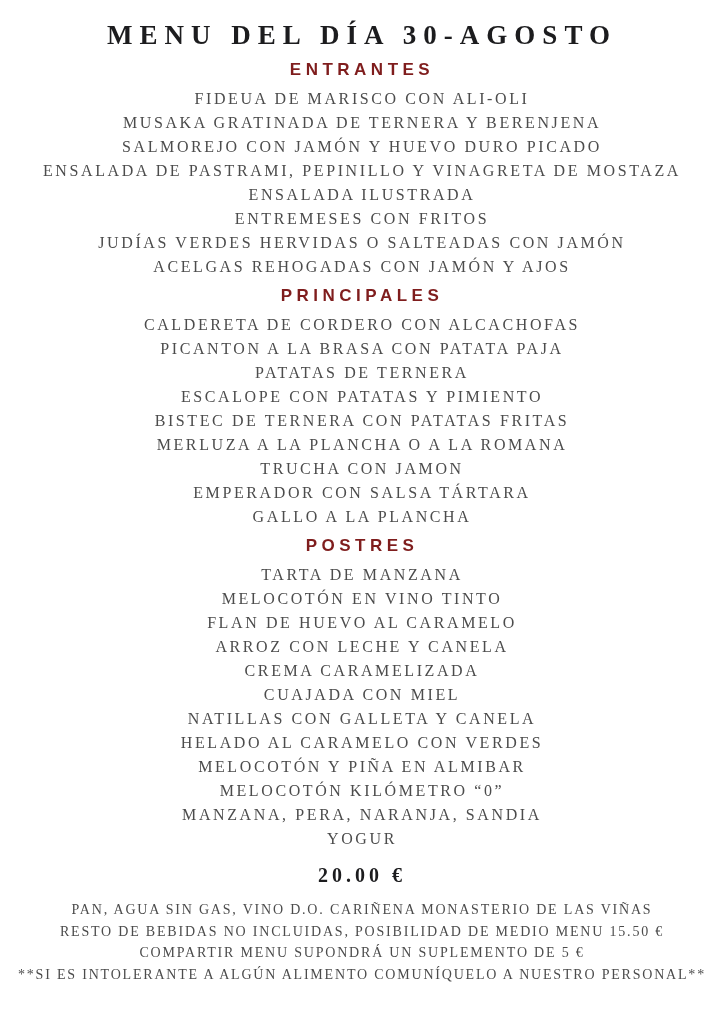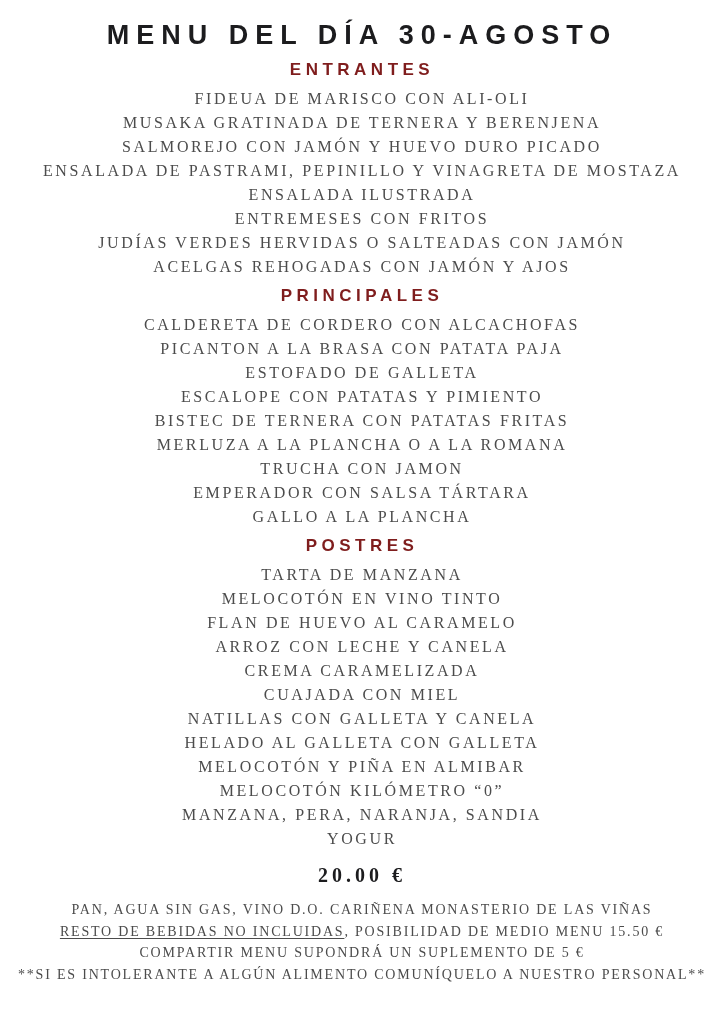--- a/index.html
+++ b/index.html
@@ -15,21 +15,21 @@
   }
   .page {
     width: 724px;
     height: 1024px;
     box-sizing: border-box;
     padding-top: 20px;
     text-align: center;
     background: #ffffff;
   }
   .menu-title {
-    font-family: Liberation Sans, sans-serif;
+    font-family: Liberation Serif, serif;
     font-weight: bold;
     font-size: 27px;
     letter-spacing: 7px;
     color: #1c1c1e;
     margin: 0 0 9px 0;
   }
   .section-heading {
     font-family: "Liberation Sans", sans-serif;
     font-weight: bold;
     font-size: 17px;
@@ -63,21 +63,20 @@
   }
   .footer-line {
     font-family: "Liberation Serif", serif;
     font-size: 14px;
     letter-spacing: 1.8px;
     color: #4c4c4c;
     line-height: 21.5px;
     white-space: nowrap;
   }
   .underlined {
-    text-decoration: underline;
     text-underline-offset: 2px;
   }
 </style>
 </head>
 <body>
 
 <div class="page">
 
   <h1 class="menu-title">MENU DEL DÍA 30-AGOSTO</h1>
 
@@ -93,41 +92,41 @@
         <li class="menu-item">JUDÍAS VERDES HERVIDAS O SALTEADAS CON JAMÓN</li>
         <li class="menu-item">ACELGAS REHOGADAS CON JAMÓN Y AJOS</li>
       </ul>
   </section>
 
   <section class="menu-section">
     <h2 class="section-heading">PRINCIPALES</h2>
     <ul class="items">
         <li class="menu-item">CALDERETA DE CORDERO CON ALCACHOFAS</li>
         <li class="menu-item">PICANTON A LA BRASA CON PATATA PAJA</li>
-        <li class="menu-item">ESTOFADO DE GALLETA</li>
+        <li class="menu-item">PATATAS DE TERNERA</li>
         <li class="menu-item">ESCALOPE CON PATATAS Y PIMIENTO</li>
         <li class="menu-item">BISTEC DE TERNERA CON PATATAS FRITAS</li>
         <li class="menu-item">MERLUZA A LA PLANCHA O A LA ROMANA</li>
         <li class="menu-item">TRUCHA CON JAMON</li>
         <li class="menu-item">EMPERADOR CON SALSA TÁRTARA</li>
         <li class="menu-item">GALLO A LA PLANCHA</li>
       </ul>
   </section>
 
   <section class="menu-section">
     <h2 class="section-heading">POSTRES</h2>
     <ul class="items">
         <li class="menu-item">TARTA DE MANZANA</li>
         <li class="menu-item">MELOCOTÓN EN VINO TINTO</li>
         <li class="menu-item">FLAN DE HUEVO AL CARAMELO</li>
         <li class="menu-item">ARROZ CON LECHE Y CANELA</li>
         <li class="menu-item">CREMA CARAMELIZADA</li>
         <li class="menu-item">CUAJADA CON MIEL</li>
         <li class="menu-item">NATILLAS CON GALLETA Y CANELA</li>
-        <li class="menu-item">HELADO AL GALLETA CON GALLETA</li>
+        <li class="menu-item">HELADO AL CARAMELO CON VERDES</li>
         <li class="menu-item">MELOCOTÓN Y PIÑA EN ALMIBAR</li>
         <li class="menu-item">MELOCOTÓN KILÓMETRO “0”</li>
         <li class="menu-item">MANZANA, PERA, NARANJA, SANDIA</li>
         <li class="menu-item">YOGUR</li>
       </ul>
   </section>
 
   <div class="price">20.00 €</div>
 
   <div class="footer">

